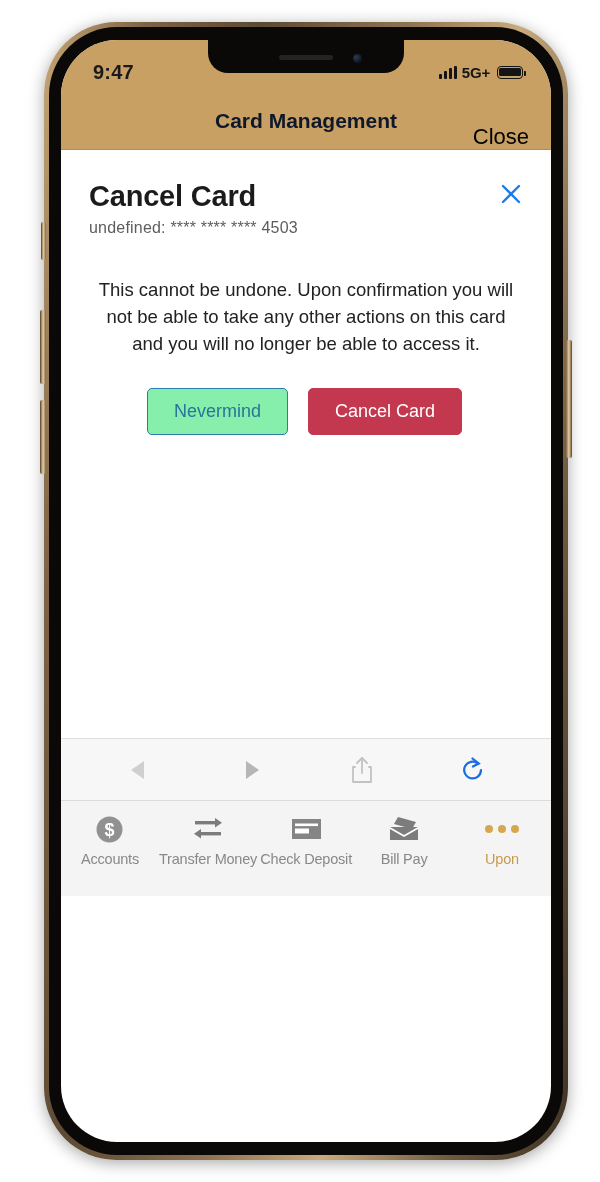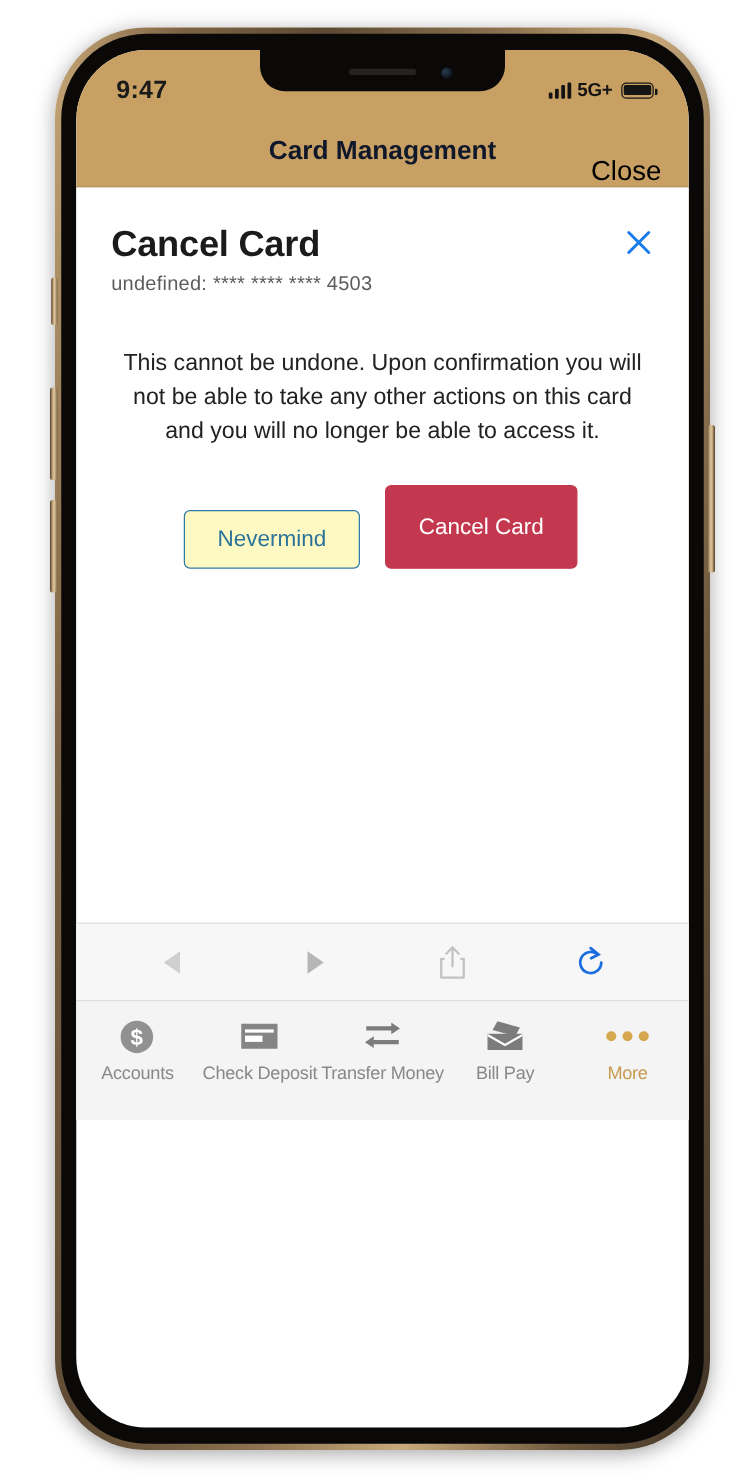--- a/index.html
+++ b/index.html
@@ -237,24 +237,23 @@
     padding-left: 58px;
   }
   .btn {
     font-size: 18px;
     border-radius: 5px;
     padding: 12px 26px;
     cursor: pointer;
     font-family: "Liberation Sans", sans-serif;
   }
   .btn-secondary {
-    background: #fef9c3;
+    background: #86efac;
     border: 1.6px solid #2e7ca8;
     color: #2a7399;
-    margin-top: 20px;
   }
   .btn-danger {
     background: #c4384f;
     border: 1px solid #c4384f;
     color: #ffffff;
   }
 
   
   .browser-toolbar {
     position: absolute;
@@ -407,68 +406,68 @@
         <div class="tab-bar">
 
           <div class="tab-item">
             <div class="tab-icon">
               <svg width="29" height="29" viewBox="0 0 29 29">
                 <circle cx="14.5" cy="14.5" r="13" fill="#919191"></circle>
                 <text x="14.5" y="21" text-anchor="middle" font-size="18" font-weight="bold" fill="#ffffff" font-family="Liberation Sans, sans-serif">$</text>
               </svg>
             </div>
             <div class="tab-label">Accounts</div>
-          </div>
-
-          <div class="tab-item">
-            <div class="tab-icon">
-              <svg width="31" height="24" viewBox="0 0 31 24">
-                <rect x="1" y="2" width="29" height="20" fill="#858585"></rect>
-                <rect x="4" y="6.5" width="23" height="2.6" fill="#ffffff"></rect>
-                <rect x="4" y="11.5" width="14" height="5" fill="#ffffff"></rect>
-              </svg>
-            </div>
-            <div class="tab-label">Check Deposit</div>
           </div>
 
           <div class="tab-item">
             <div class="tab-icon">
               <svg width="34" height="26" viewBox="0 0 34 26">
                 <g fill="#7c7c7c">
                   <rect x="4" y="5" width="21" height="3.4"></rect>
                   <polygon points="24,2 31,6.7 24,11.4"></polygon>
                   <rect x="9" y="16" width="21" height="3.4"></rect>
                   <polygon points="10,13 3,17.7 10,22.4"></polygon>
                 </g>
               </svg>
             </div>
             <div class="tab-label">Transfer Money</div>
           </div>
 
           <div class="tab-item">
             <div class="tab-icon">
+              <svg width="31" height="24" viewBox="0 0 31 24">
+                <rect x="1" y="2" width="29" height="20" fill="#858585"></rect>
+                <rect x="4" y="6.5" width="23" height="2.6" fill="#ffffff"></rect>
+                <rect x="4" y="11.5" width="14" height="5" fill="#ffffff"></rect>
+              </svg>
+            </div>
+            <div class="tab-label">Check Deposit</div>
+          </div>
+
+          <div class="tab-item">
+            <div class="tab-icon">
               <svg width="32" height="26" viewBox="0 0 32 26">
                 <g fill="#7c7c7c">
                   <polygon points="10,1 28,6 24,13 6,8"></polygon>
                   <polygon points="2,11 16,11 30,11 30,24 2,24"></polygon>
                   <polygon points="2,11 16,19 30,11 30,13 16,21 2,13" fill="#ffffff"></polygon>
                 </g>
               </svg>
             </div>
             <div class="tab-label">Bill Pay</div>
           </div>
 
           <div class="tab-item active">
             <div class="tab-icon">
               <div class="dots-icon">
                   <i></i>
                   <i></i>
                   <i></i>
                 </div>
             </div>
-            <div class="tab-label">More</div>
+            <div class="tab-label">Upon</div>
           </div>
 
         </div>
       </div>
     </div>
   </div>
 </div>
 
 </body></html>

